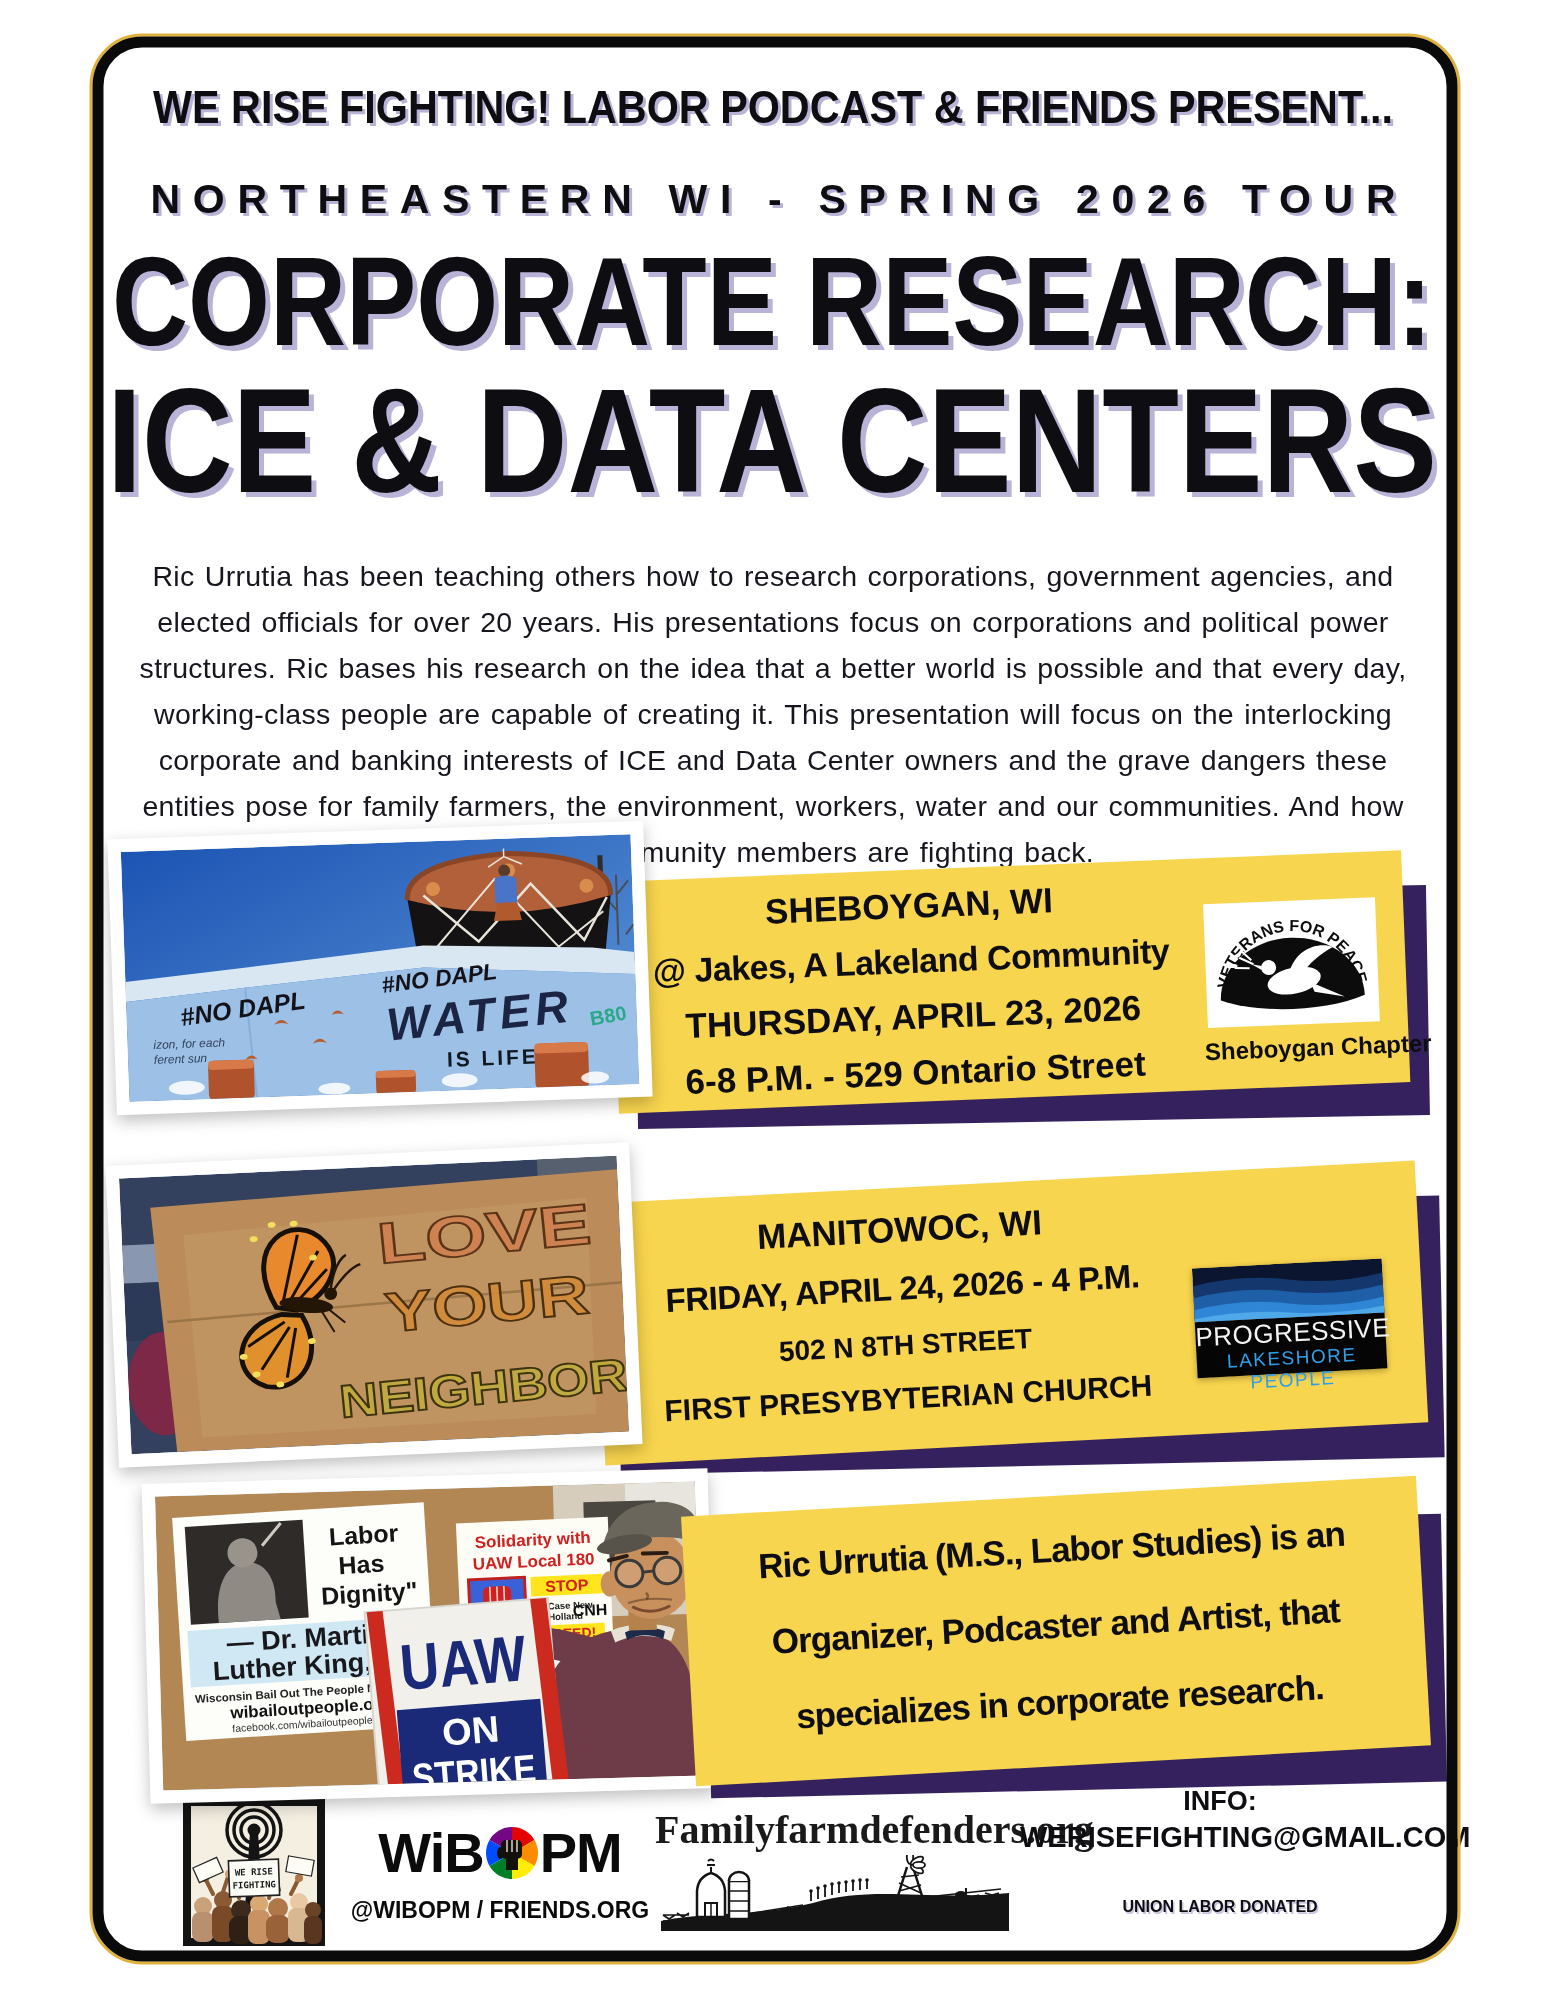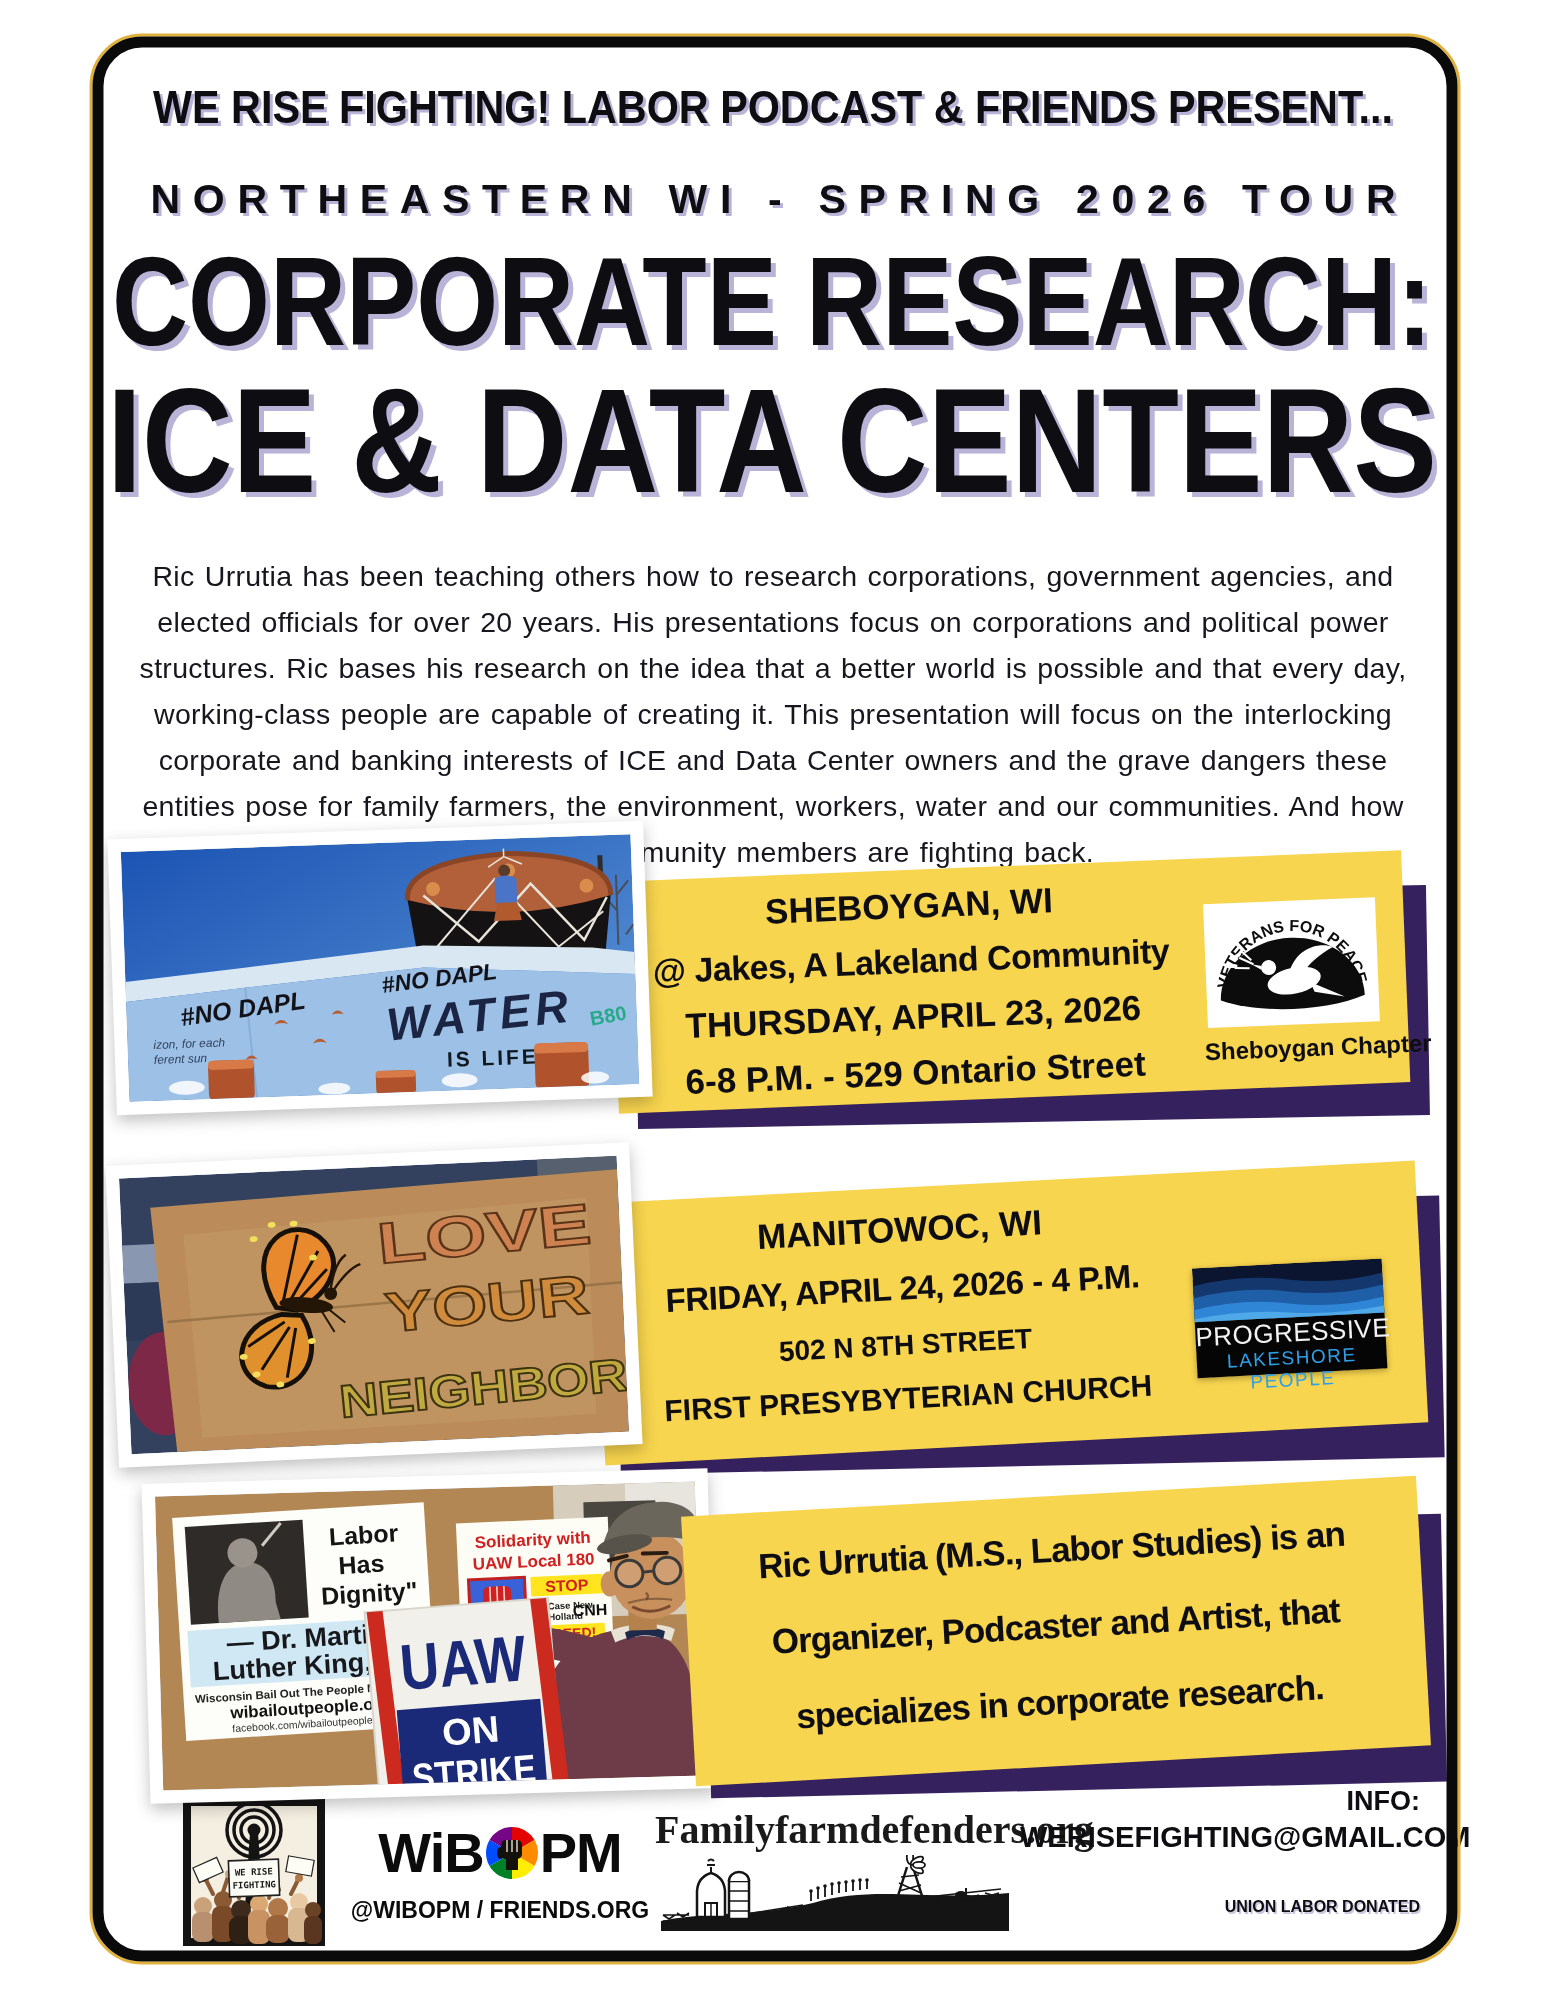--- a/index.html
+++ b/index.html
@@ -38,21 +38,21 @@
   .plp .waves{width:190px;height:54px;display:block;}
   .plp .band{width:190px;height:56px;background:#050505;text-align:center;}
   .plp .l1{color:#f2f2f2;font-size:26px;letter-spacing:.5px;line-height:30px;font-weight:400;}
   .plp .l2{color:#2f9fe8;font-size:19px;letter-spacing:1.5px;line-height:22px;font-weight:400;}
 
   
   .wibopm-row{display:flex;align-items:center;justify-content:center;gap:2px;}
   .wibopm-txt{font-size:56px;font-weight:bold;letter-spacing:-1px;color:#0b0b0b;}
   .wibopm-handle{text-align:center;font-size:23px;font-weight:bold;margin-top:12px;color:#0b0b0b;}
   .ffd-site{text-align:center;font-family:"Liberation Serif",serif;font-weight:bold;font-size:40px;color:#1a1a1a;}
-  .info-blk{text-align:right;font-weight:bold;color:#0e0e12;}
+  .info-blk{text-align:center;font-weight:bold;color:#0e0e12;}
   .info-label{font-size:27px;}
   .info-email{font-size:29px;margin-top:4px;}
   .info-union{font-size:16px;margin-top:44px;text-shadow:1.5px 1.5px 0 #c9c4e0;}
 </style>
 </head>
 <body>
 
 <div class="page">
 
   <svg class="frame" width="1545" height="1999" viewBox="0 0 1545 1999">

